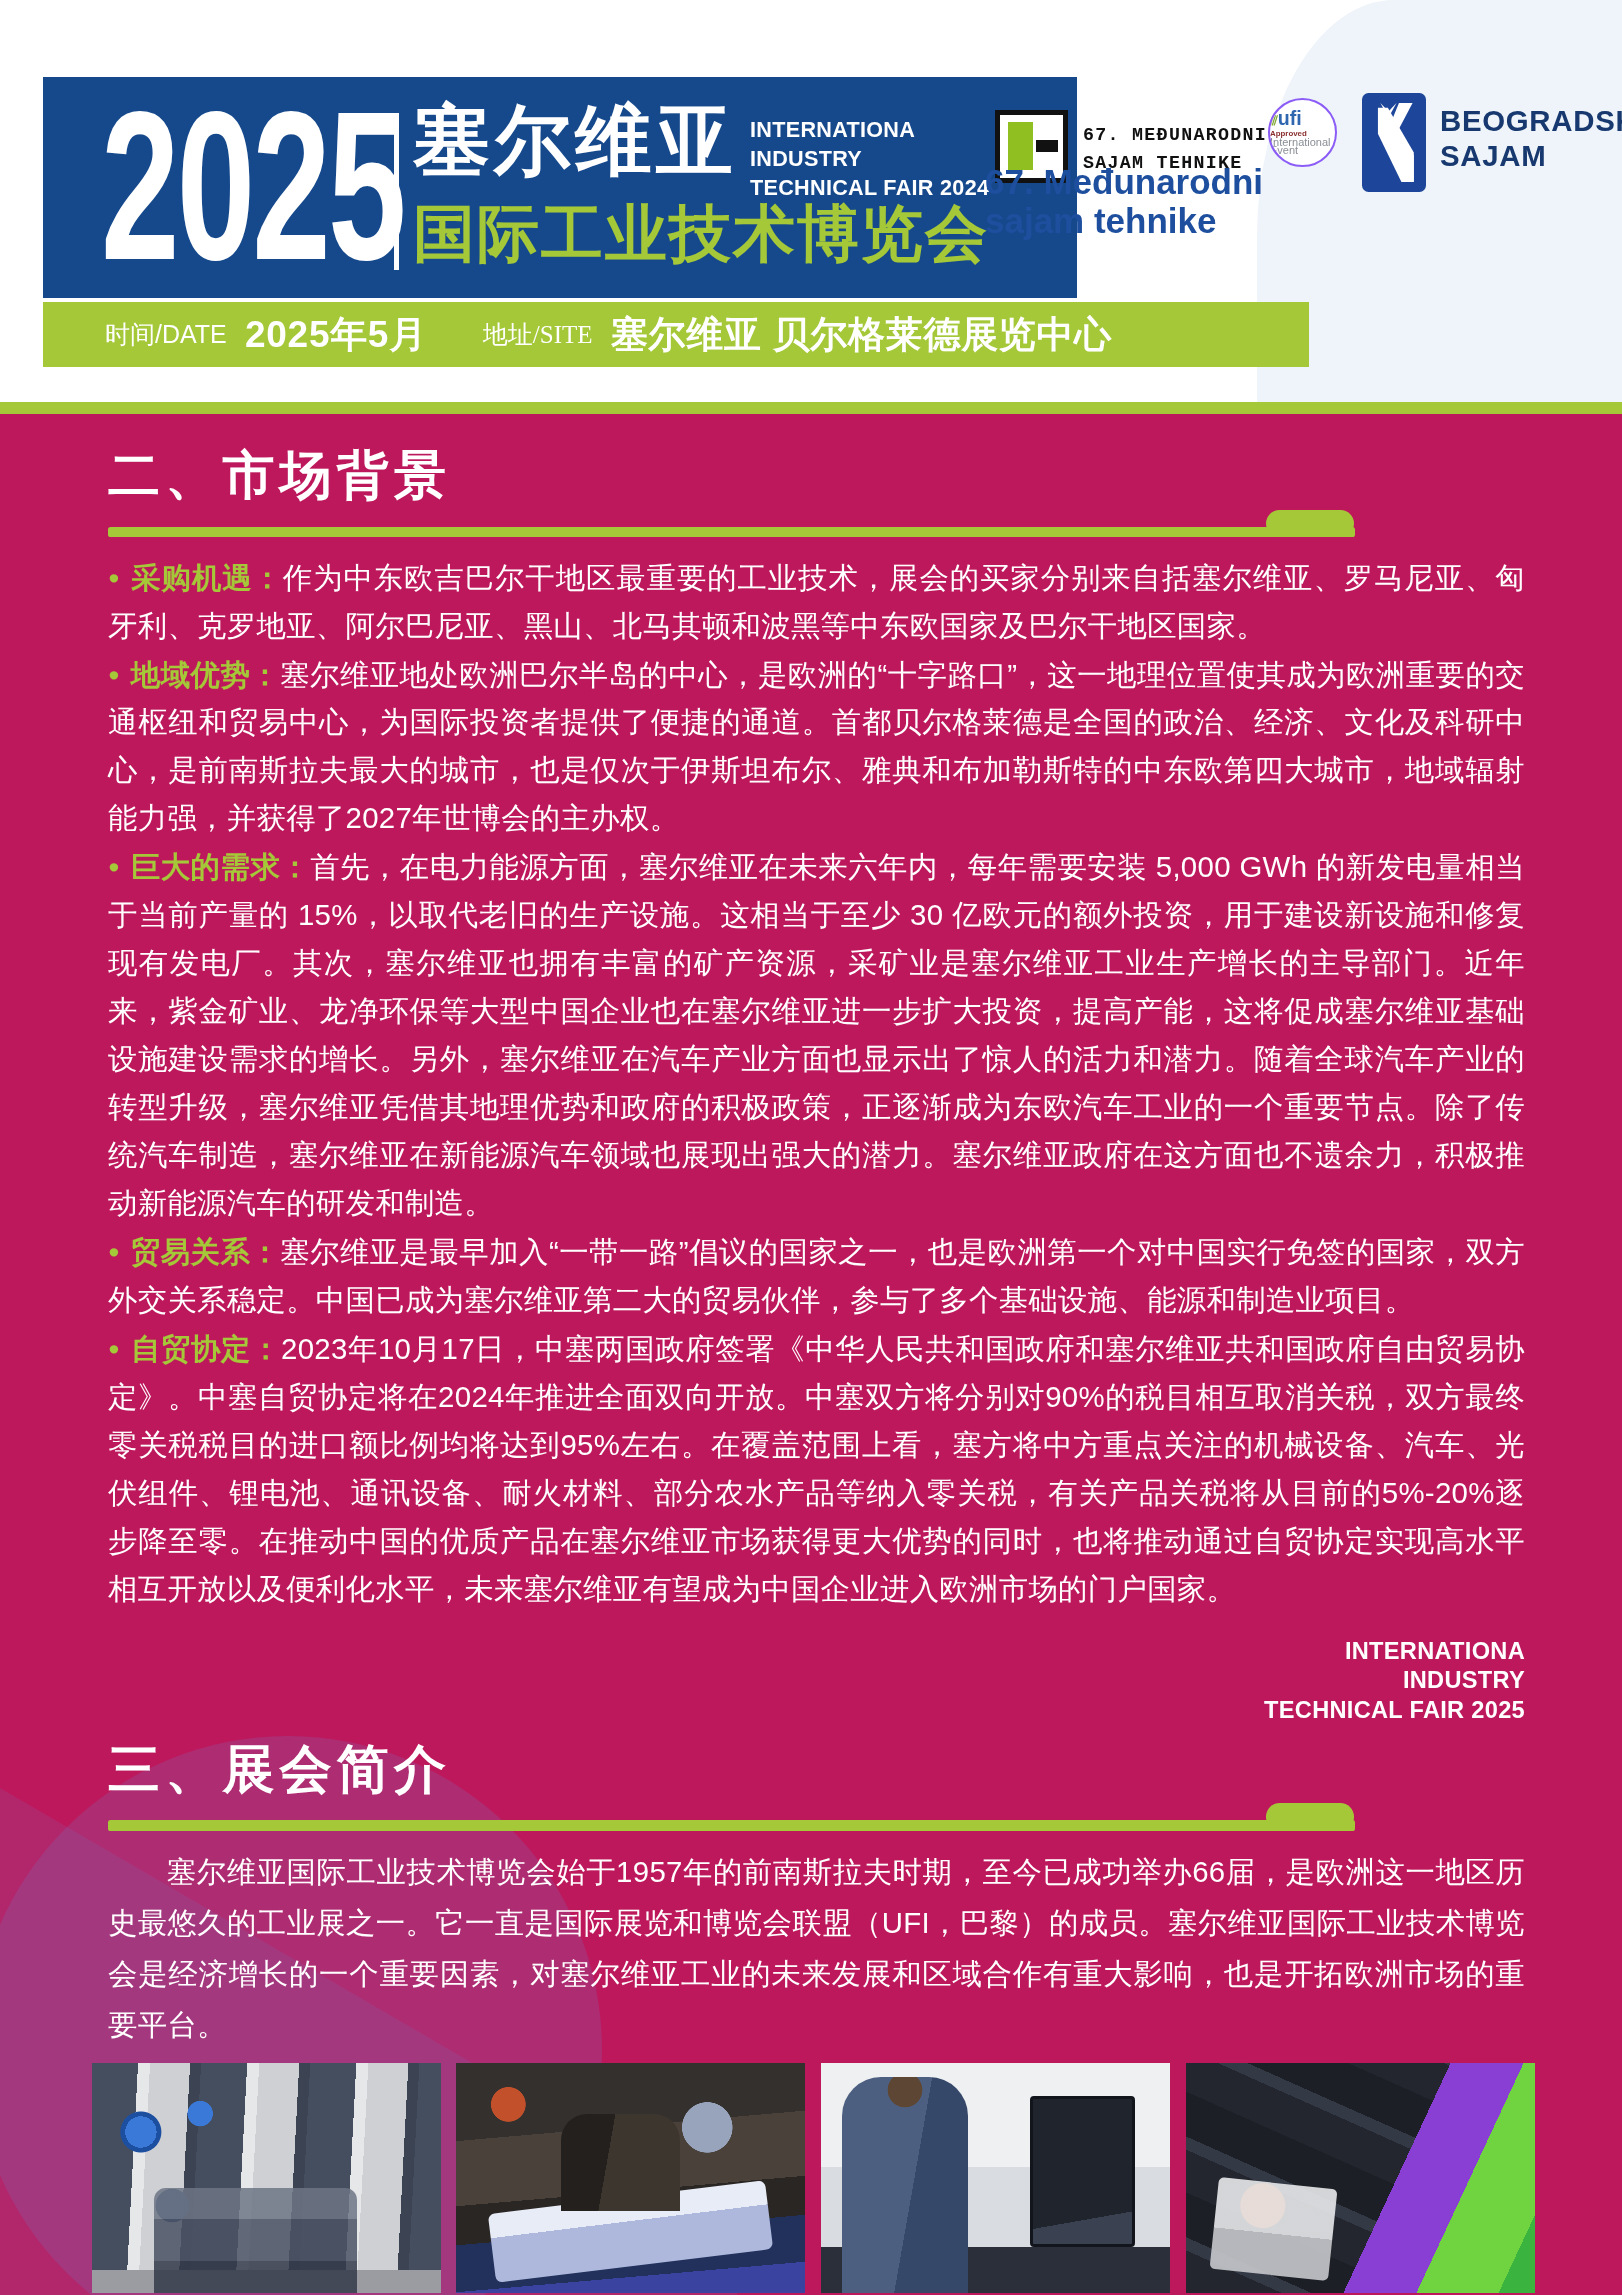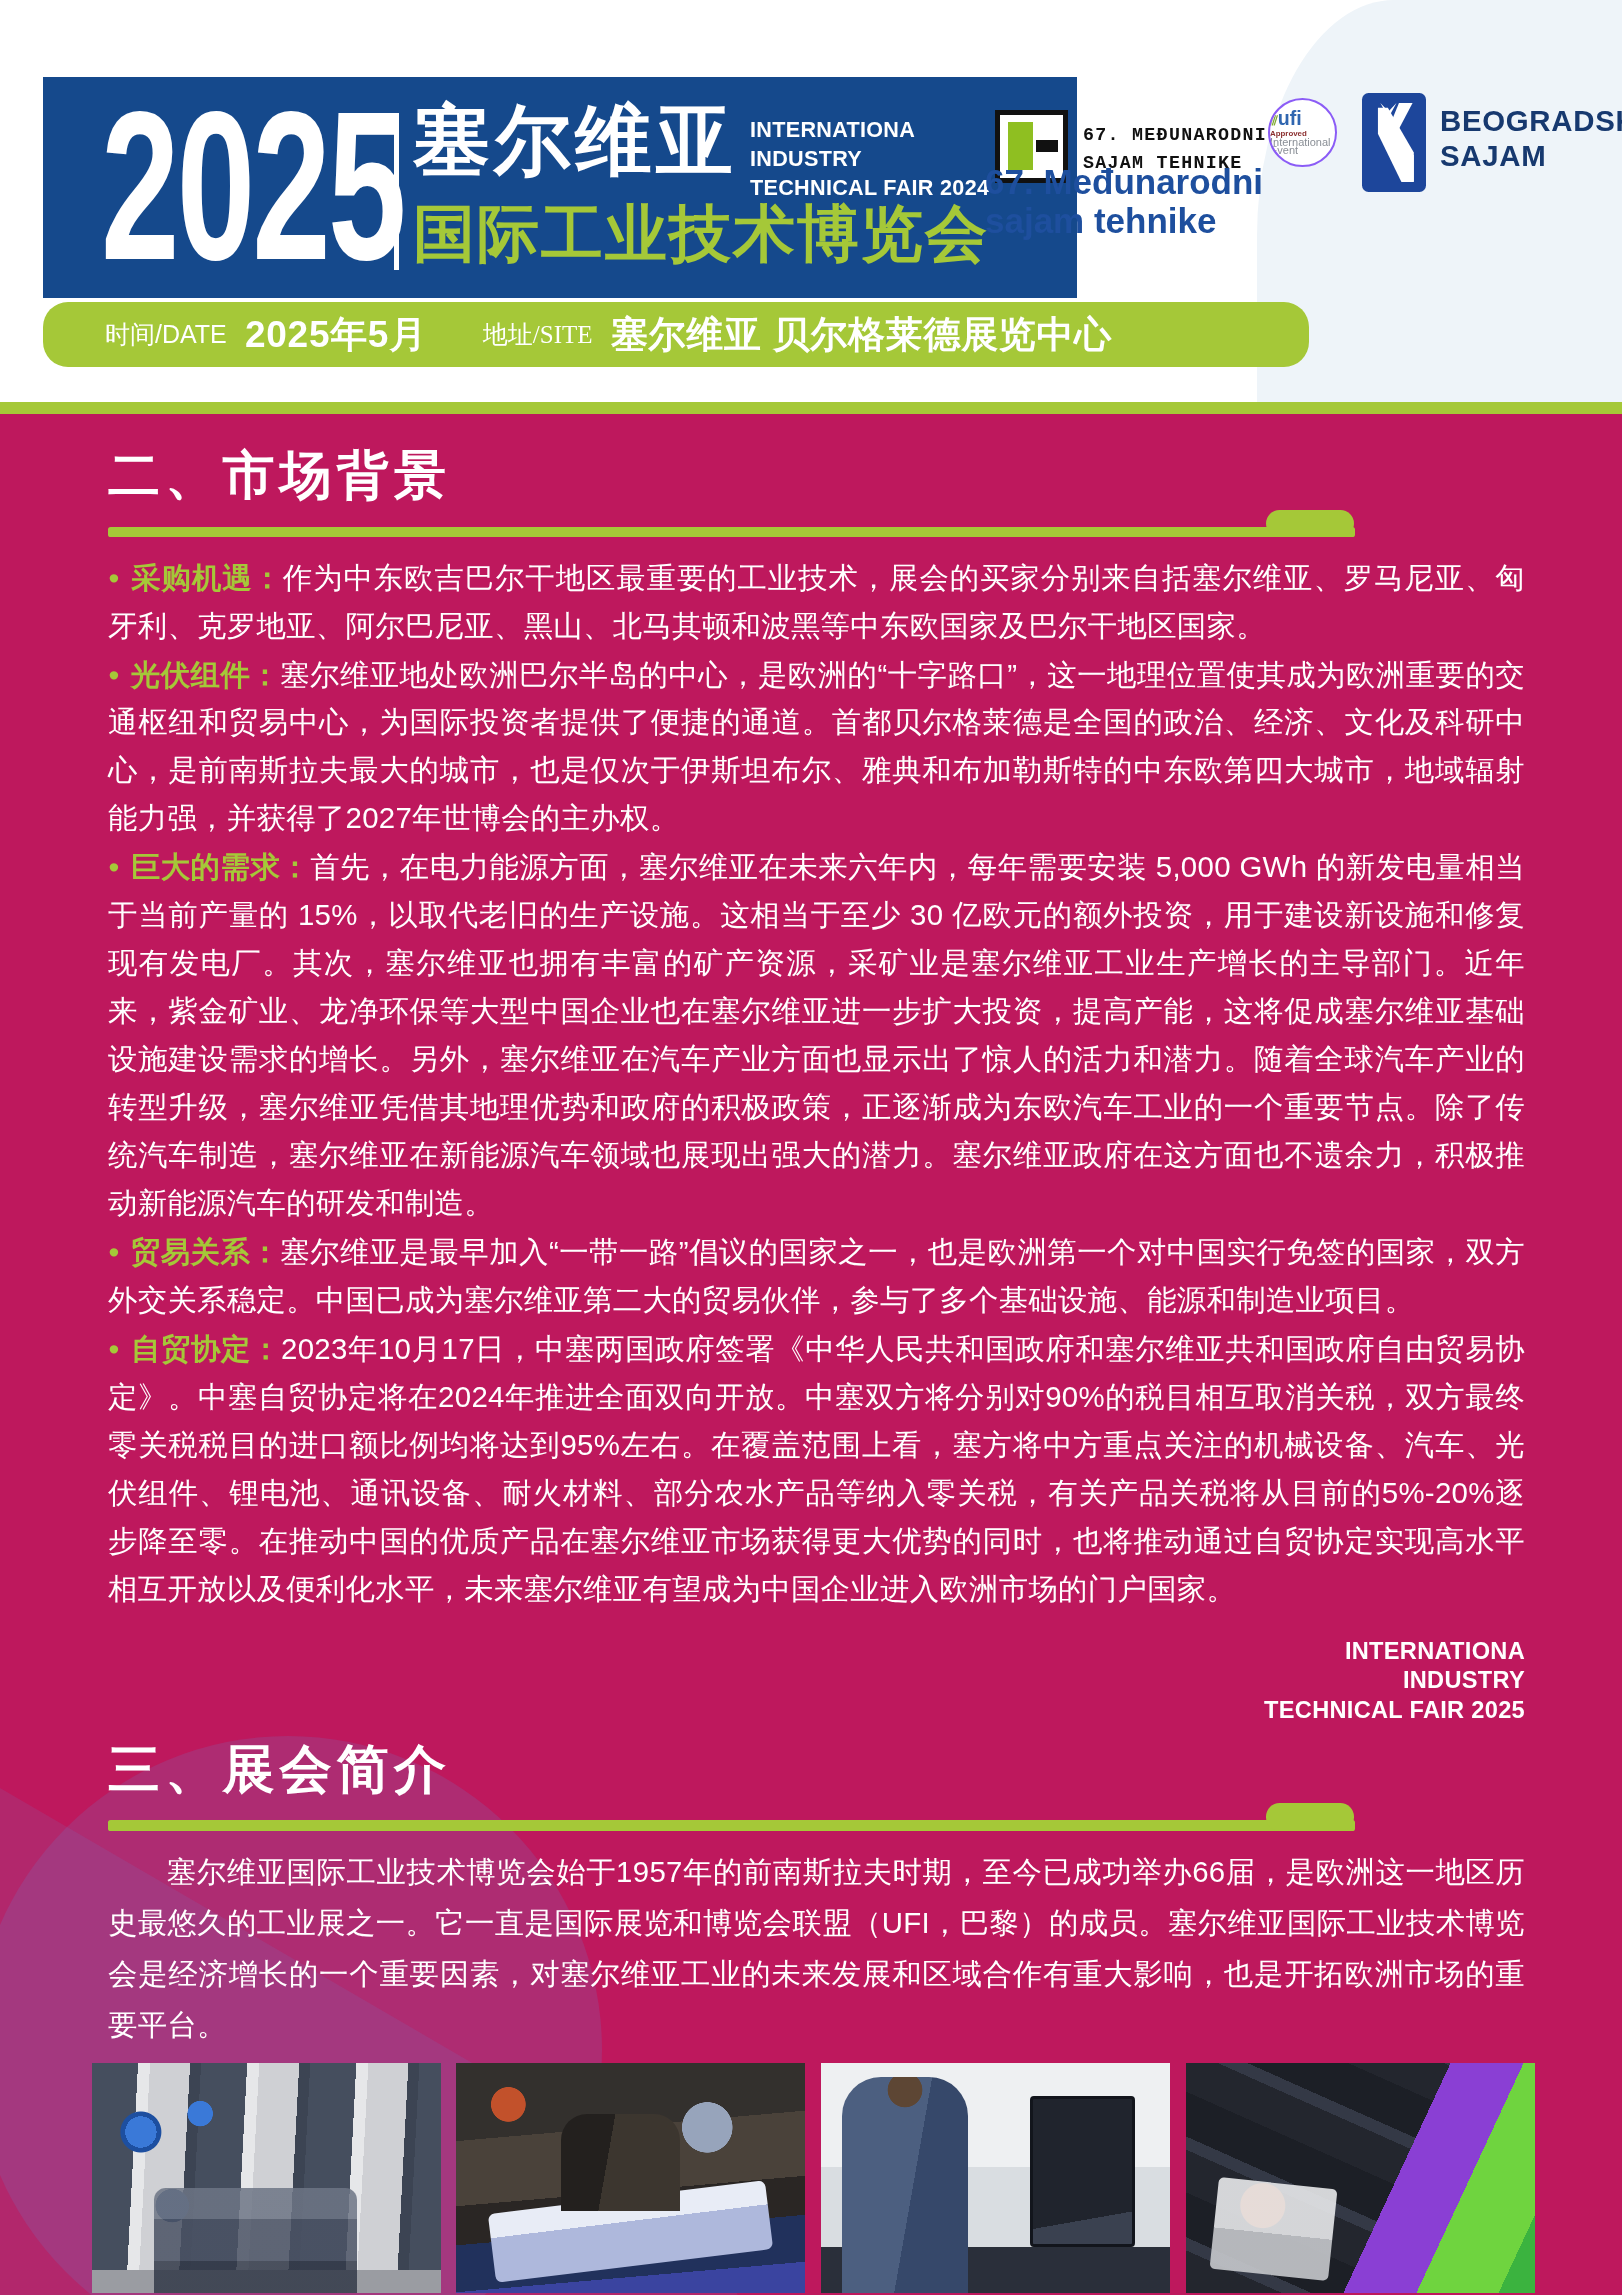--- a/index.html
+++ b/index.html
@@ -67,21 +67,21 @@
     font-size:29.4px;font-weight:900;line-height:35px;letter-spacing:0.7px;
   }
   
   .serbian{position:absolute;left:985px;top:162px;width:340px;}
   .serbian-title{color:#1e4f9e;font-size:35px;font-weight:800;line-height:39px;}
   .serbian-date{margin-top:10.5px;color:#a5c838;font-size:46px;font-weight:800;line-height:47px;}
   
   .date-bar{
     position:absolute;left:43px;top:302px;width:1266px;height:65px;
     background:#a5c838;display:flex;align-items:center;color:#ffffff;
-    padding-left:62px;box-sizing:border-box;white-space:nowrap;border-radius:25px;
+    padding-left:62px;box-sizing:border-box;white-space:nowrap;
   }
   .db-label{font-size:25px;font-weight:500;}
   .db-value{font-size:37px;font-weight:900;margin-left:18.3px;letter-spacing:0.7px;}
   .db-label.second{margin-left:56px;font-family:Liberation Serif, serif;}
   
   .green-strip{position:absolute;left:0;top:402px;width:100%;height:11.8px;background:#a5c838;}
   .content{
     position:absolute;left:0;top:414px;width:100%;height:1882px;
     background:#be185d;overflow:hidden;
   }
@@ -246,21 +246,21 @@
 
     <div class="inner">
       <h2 class="sec-title">二、市场背景</h2>
       <div class="rule">
         <div class="rule-line"></div>
         <div class="rule-pill"></div>
       </div>
 
       <div class="bullets">
         <p class="bullet"><span class="marker">●</span><span class="blabel">采购机遇：</span><span class="btext">作为中东欧吉巴尔干地区最重要的工业技术，展会的买家分别来自括塞尔维亚、罗马尼亚、匈牙利、克罗地亚、阿尔巴尼亚、黑山、北马其顿和波黑等中东欧国家及巴尔干地区国家。</span></p>
-        <p class="bullet"><span class="marker">●</span><span class="blabel">光伏组件：</span><span class="btext">塞尔维亚地处欧洲巴尔半岛的中心，是欧洲的“十字路口”，这一地理位置使其成为欧洲重要的交通枢纽和贸易中心，为国际投资者提供了便捷的通道。首都贝尔格莱德是全国的政治、经济、文化及科研中心，是前南斯拉夫最大的城市，也是仅次于伊斯坦布尔、雅典和布加勒斯特的中东欧第四大城市，地域辐射能力强，并获得了2027年世博会的主办权。</span></p>
+        <p class="bullet"><span class="marker">●</span><span class="blabel">地域优势：</span><span class="btext">塞尔维亚地处欧洲巴尔半岛的中心，是欧洲的“十字路口”，这一地理位置使其成为欧洲重要的交通枢纽和贸易中心，为国际投资者提供了便捷的通道。首都贝尔格莱德是全国的政治、经济、文化及科研中心，是前南斯拉夫最大的城市，也是仅次于伊斯坦布尔、雅典和布加勒斯特的中东欧第四大城市，地域辐射能力强，并获得了2027年世博会的主办权。</span></p>
         <p class="bullet"><span class="marker">●</span><span class="blabel">巨大的需求：</span><span class="btext">首先，在电力能源方面，塞尔维亚在未来六年内，每年需要安装 5,000 GWh 的新发电量相当于当前产量的 15%，以取代老旧的生产设施。这相当于至少 30 亿欧元的额外投资，用于建设新设施和修复现有发电厂。其次，塞尔维亚也拥有丰富的矿产资源，采矿业是塞尔维亚工业生产增长的主导部门。近年来，紫金矿业、龙净环保等大型中国企业也在塞尔维亚进一步扩大投资，提高产能，这将促成塞尔维亚基础设施建设需求的增长。另外，塞尔维亚在汽车产业方面也显示出了惊人的活力和潜力。随着全球汽车产业的转型升级，塞尔维亚凭借其地理优势和政府的积极政策，正逐渐成为东欧汽车工业的一个重要节点。除了传统汽车制造，塞尔维亚在新能源汽车领域也展现出强大的潜力。塞尔维亚政府在这方面也不遗余力，积极推动新能源汽车的研发和制造。</span></p>
         <p class="bullet"><span class="marker">●</span><span class="blabel">贸易关系：</span><span class="btext">塞尔维亚是最早加入“一带一路”倡议的国家之一，也是欧洲第一个对中国实行免签的国家，双方外交关系稳定。中国已成为塞尔维亚第二大的贸易伙伴，参与了多个基础设施、能源和制造业项目。</span></p>
         <p class="bullet"><span class="marker">●</span><span class="blabel">自贸协定：</span><span class="btext">2023年10月17日，中塞两国政府签署《中华人民共和国政府和塞尔维亚共和国政府自由贸易协定》。中塞自贸协定将在2024年推进全面双向开放。中塞双方将分别对90%的税目相互取消关税，双方最终零关税税目的进口额比例均将达到95%左右。在覆盖范围上看，塞方将中方重点关注的机械设备、汽车、光伏组件、锂电池、通讯设备、耐火材料、部分农水产品等纳入零关税，有关产品关税将从目前的5%-20%逐步降至零。在推动中国的优质产品在塞尔维亚市场获得更大优势的同时，也将推动通过自贸协定实现高水平相互开放以及便利化水平，未来塞尔维亚有望成为中国企业进入欧洲市场的门户国家。</span></p>
       </div>
 
       <div class="watermark">
         <div>INTERNATIONA</div>
         <div>INDUSTRY</div>
         <div>TECHNICAL FAIR 2025</div>
       </div>

